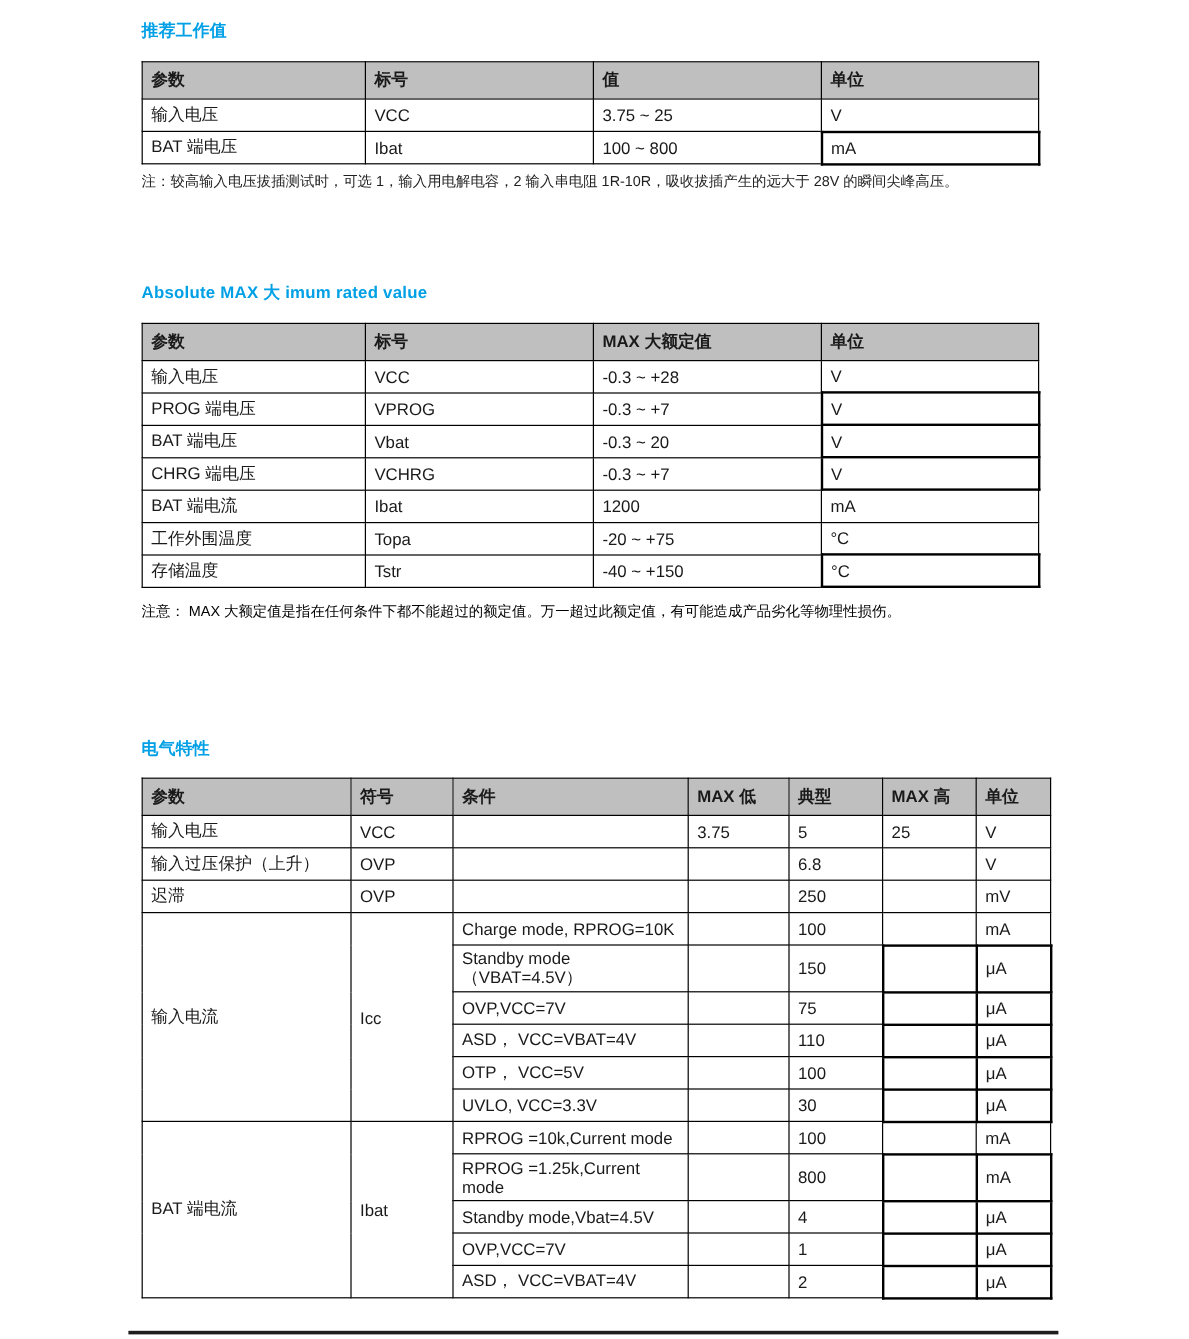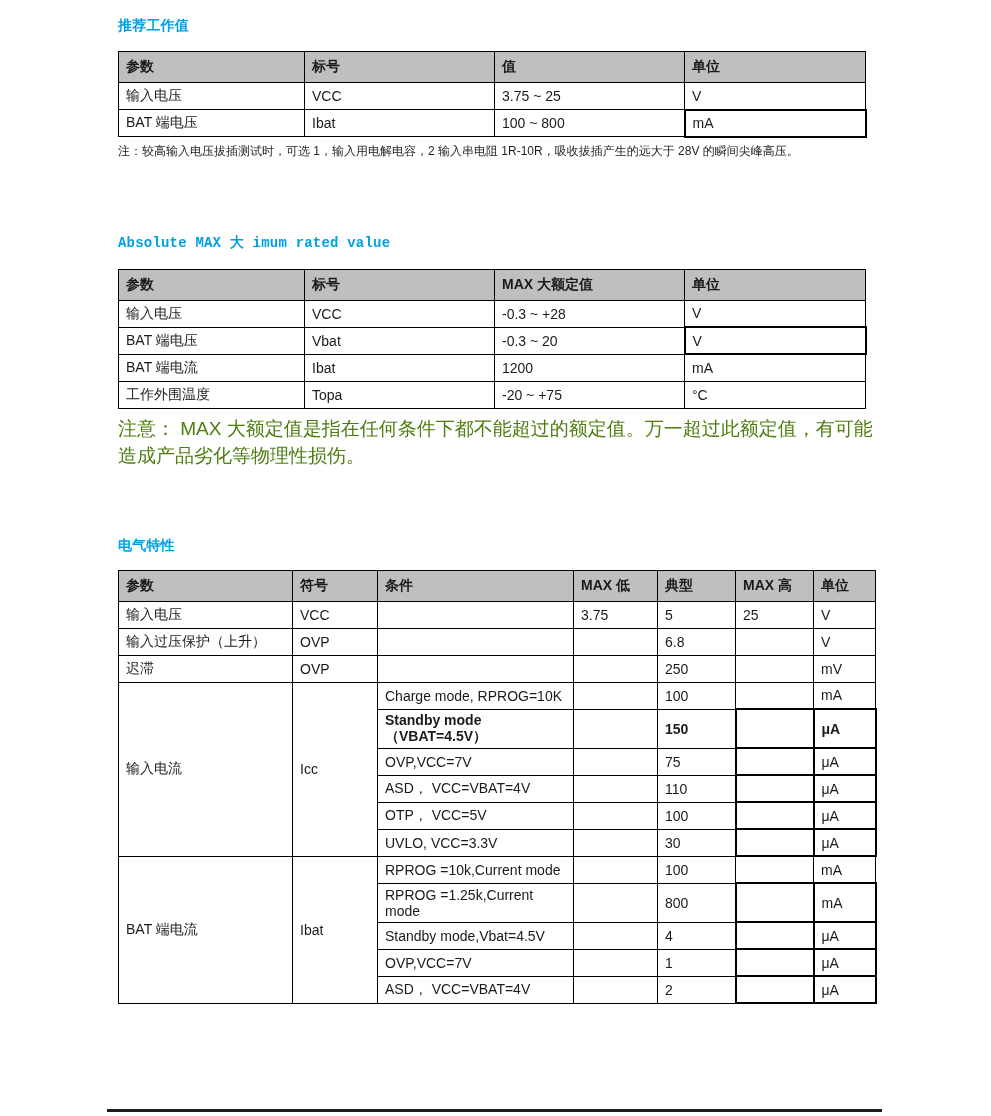--- a/index.html
+++ b/index.html
@@ -16,22 +16,22 @@
   }
   .content{padding:13px 0 0 118px;}
   .section-title{
     margin:0;
     font-size:14px;
     line-height:24px;
     font-weight:bold;
     color:var(--accent);
     letter-spacing:0.2px;
   }
-  .title-gap-2{margin-top:71px;font-family:Liberation Mono, monospace;}
-  .title-gap-3{margin-top:64px;}
+  .title-gap-2{margin-top:71px;}
+  .title-gap-3{margin-top:88px;}
   table{
     border-collapse:collapse;
     table-layout:fixed;
     margin-top:14px;
   }
   th,td{
     border:1px solid var(--border);
     font-size:14px;
     padding:2px 7px;
     text-align:left;
@@ -47,24 +47,24 @@
   tbody tr{height:27px;}
   td.thick{border:2.5px solid var(--border);}
   .note-single{
     margin:5px 0 0 0;
     font-size:12px;
     white-space:nowrap;
     color:#1f1f1f;
   }
   .note-multi{
     margin:6px 0 12px 0;
-    font-size:19px;
+    font-size:12px;
     line-height:27px;
     width:757px;
-    color:#4d7c0f;
+    color:#000000;
   }
   .page-edge-line{
     position:absolute;
     left:107px;
     top:1109px;
     width:775px;
     height:3px;
     background:#1c1c1c;
   }
 </style>
@@ -126,36 +126,54 @@
         </tr>
       </thead>
       <tbody>
         <tr>
           <td>输入电压</td>
           <td>VCC</td>
           <td>-0.3 ~ +28</td>
           <td>V</td>
         </tr>
         <tr>
+          <td>PROG 端电压</td>
+          <td>VPROG</td>
+          <td>-0.3 ~ +7</td>
+          <td class="thick">V</td>
+        </tr>
+        <tr>
           <td>BAT 端电压</td>
           <td>Vbat</td>
           <td>-0.3 ~ 20</td>
           <td class="thick">V</td>
         </tr>
         <tr>
+          <td>CHRG 端电压</td>
+          <td>VCHRG</td>
+          <td>-0.3 ~ +7</td>
+          <td class="thick">V</td>
+        </tr>
+        <tr>
           <td>BAT 端电流</td>
           <td>Ibat</td>
           <td>1200</td>
           <td>mA</td>
         </tr>
         <tr>
           <td>工作外围温度</td>
           <td>Topa</td>
           <td>-20 ~ +75</td>
           <td>°C</td>
+        </tr>
+        <tr>
+          <td>存储温度</td>
+          <td>Tstr</td>
+          <td>-40 ~ +150</td>
+          <td class="thick">°C</td>
         </tr>
       </tbody>
     </table>
 
   <p class="note-multi">注意：  MAX 大额定值是指在任何条件下都不能超过的额定值。万一超过此额定值，有可能造成产品劣化等物理性损伤。</p>
 
   <h2 class="section-title title-gap-3">电气特性</h2>
 
   <table style="margin-top:13px;">
     <colgroup>
@@ -208,21 +226,21 @@
         </tr>
         <tr>
           <td rowspan="6">输入电流</td>
           <td rowspan="6">Icc</td>
           <td>Charge mode, RPROG=10K</td>
           <td></td>
           <td>100</td>
           <td></td>
           <td>mA</td>
         </tr>
-        <tr style="height: 38px; font-weight: bold;">
+        <tr style="height: 38px;">
           <td>Standby mode
 （VBAT=4.5V）</td>
           <td></td>
           <td>150</td>
           <td class="thick"></td>
           <td class="thick">μA</td>
         </tr>
         <tr>
           <td>OVP,VCC=7V</td>
           <td></td>

